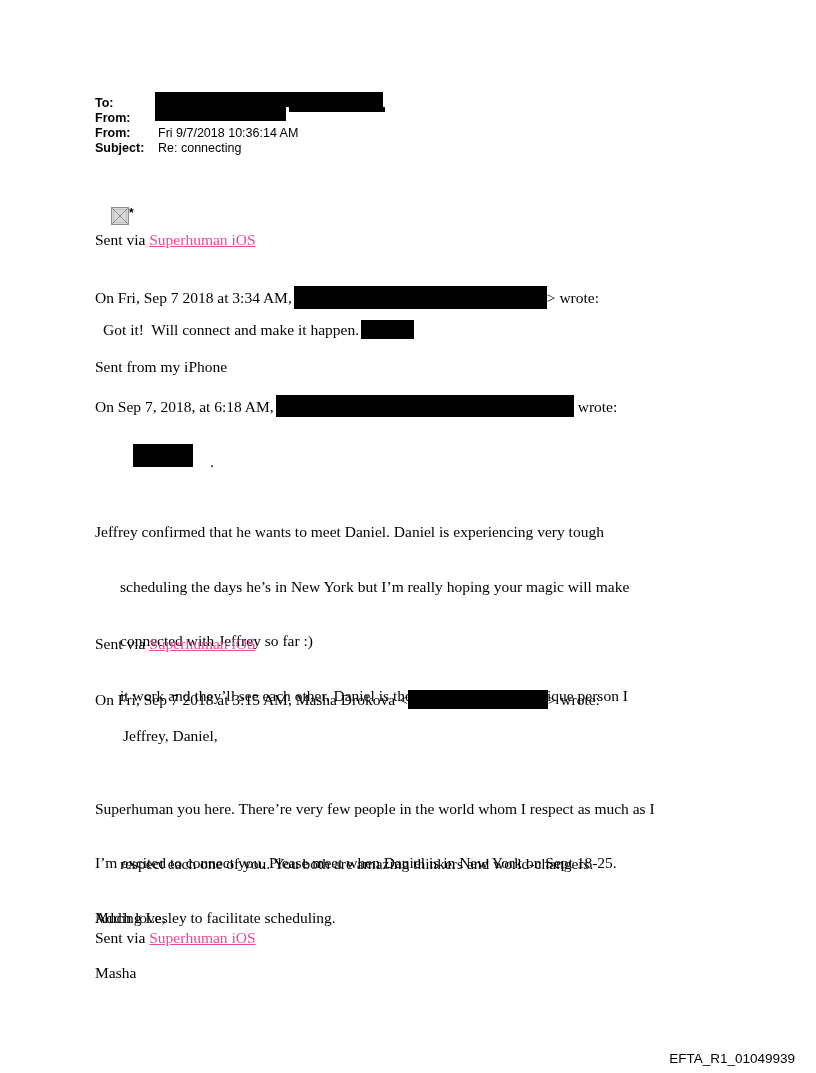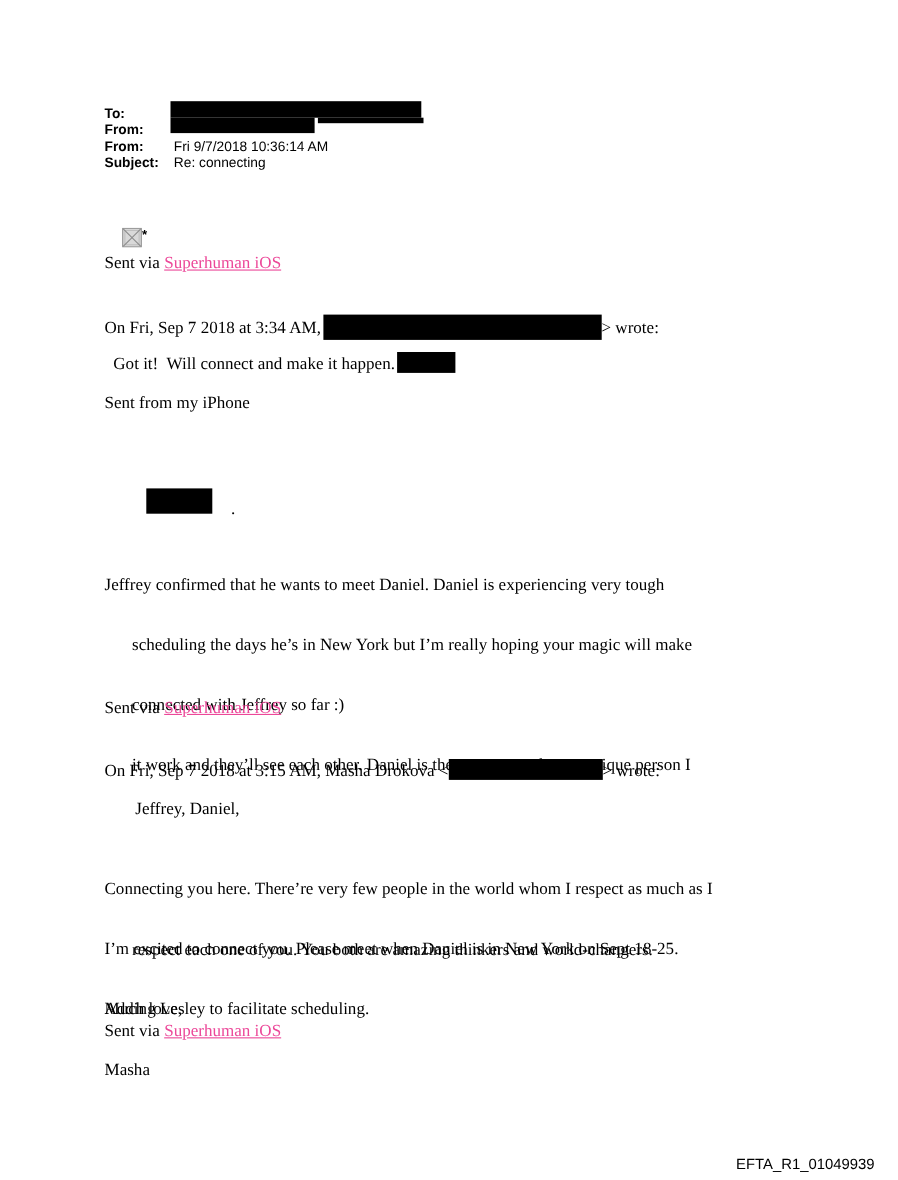--- a/index.html
+++ b/index.html
@@ -102,38 +102,39 @@
   </div>
 
   <div class="abs body-line" style="left:95px; top:231px;"><span>Sent via </span><span class="link">Superhuman iOS</span></div>
 
   <div class="abs body-line" style="left:95px; top:286px;"><span>On Fri, Sep 7 2018 at 3:34 AM,</span><span class="redaction bar-reply1"></span><span>&gt; wrote:</span></div>
 
   <div class="abs body-line" style="left:103px; top:320px;"><span>Got it!  Will connect and make it happen.</span><span class="redaction bar-gotit"></span></div>
 
   <div class="abs body-line" style="left:95px; top:358px;">Sent from my iPhone</div>
 
+  <div class="abs body-line" style="left:95px; top:395px;"><span>On Sep 7, 2018, at 6:18 AM,</span><span class="redaction bar-reply2"></span><span>wrote:</span></div>
 
   <div class="abs" style="left:133px; top:444px;"><span class="redaction bar-mid"></span><span class="mid-period">.</span></div>
 
   <div class="abs para" style="left:95px; top:487px;">
     <div class="body-line">Jeffrey confirmed that he wants to meet Daniel. Daniel is experiencing very tough</div>
     <div class="body-line indent">scheduling the days he’s in New York but I’m really hoping your magic will make</div>
     <div class="body-line indent">connected with Jeffrey so far :)</div>
     <div class="body-line indent">it work and they’ll see each other. Daniel is the smartest and most unique person I</div>
   </div>
 
   <div class="abs body-line" style="left:95px; top:635px;"><span>Sent via </span><span class="link">Superhuman iOS</span></div>
 
   <div class="abs body-line" style="left:95px; top:690px;"><span>On Fri, Sep 7 2018 at 3:15 AM, Masha Drokova &lt;</span><span class="redaction bar-masha"></span><span>&gt; wrote:</span></div>
 
   <div class="abs body-line" style="left:123px; top:727px;text-align:center;">Jeffrey, Daniel,</div>
 
   <div class="abs para" style="left:95px; top:764px;">
-    <div class="body-line">Connecting you here. There’re very few people in the world whom I respect as much as I</div>
+    <div class="body-line">Superhuman you here. There’re very few people in the world whom I respect as much as I</div>
     <div class="body-line indent">respect each one of you. You both are amazing thinkers and world-changers.</div>
   </div>
 
   <div class="abs para" style="left:95px; top:818px;">
     <div class="body-line">I’m excited to connect you. Please meet when Daniel is in New York on Sept 18-25.</div>
     <div class="body-line">Adding Lesley to facilitate scheduling.</div>
   </div>
 
   <div class="abs para" style="left:95px; top:873px;">
     <div class="body-line">Much love,</div>

